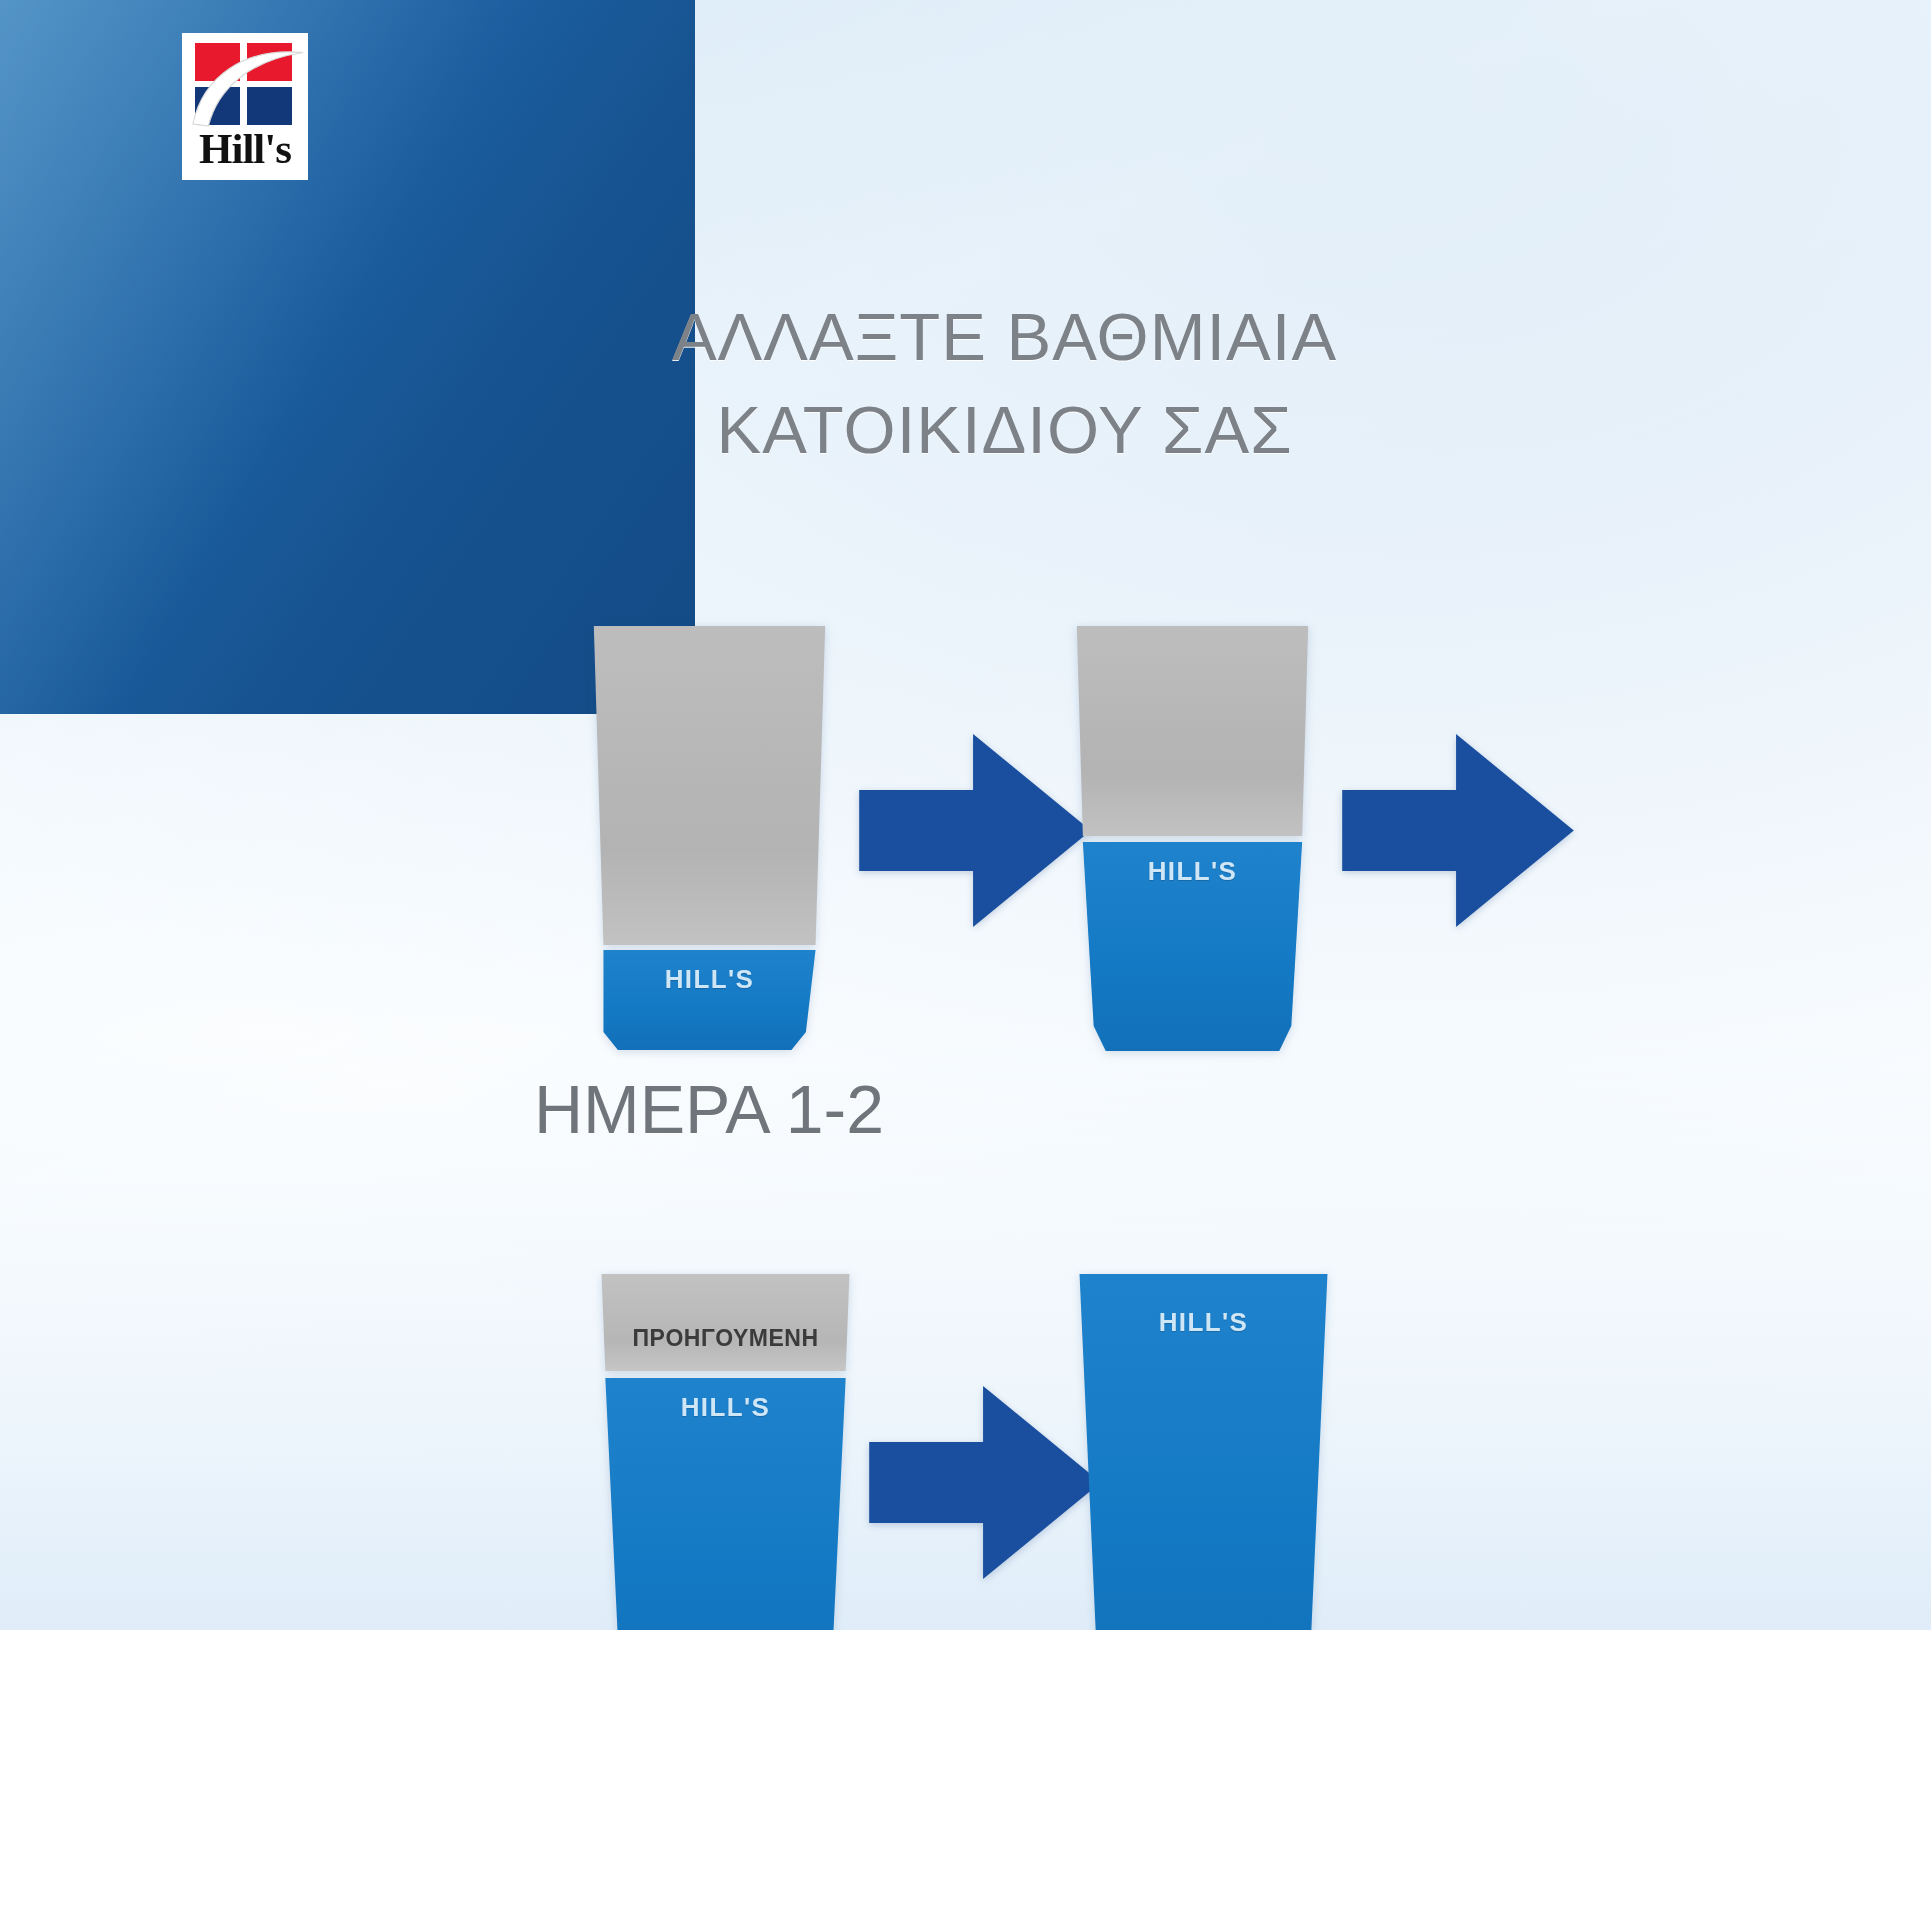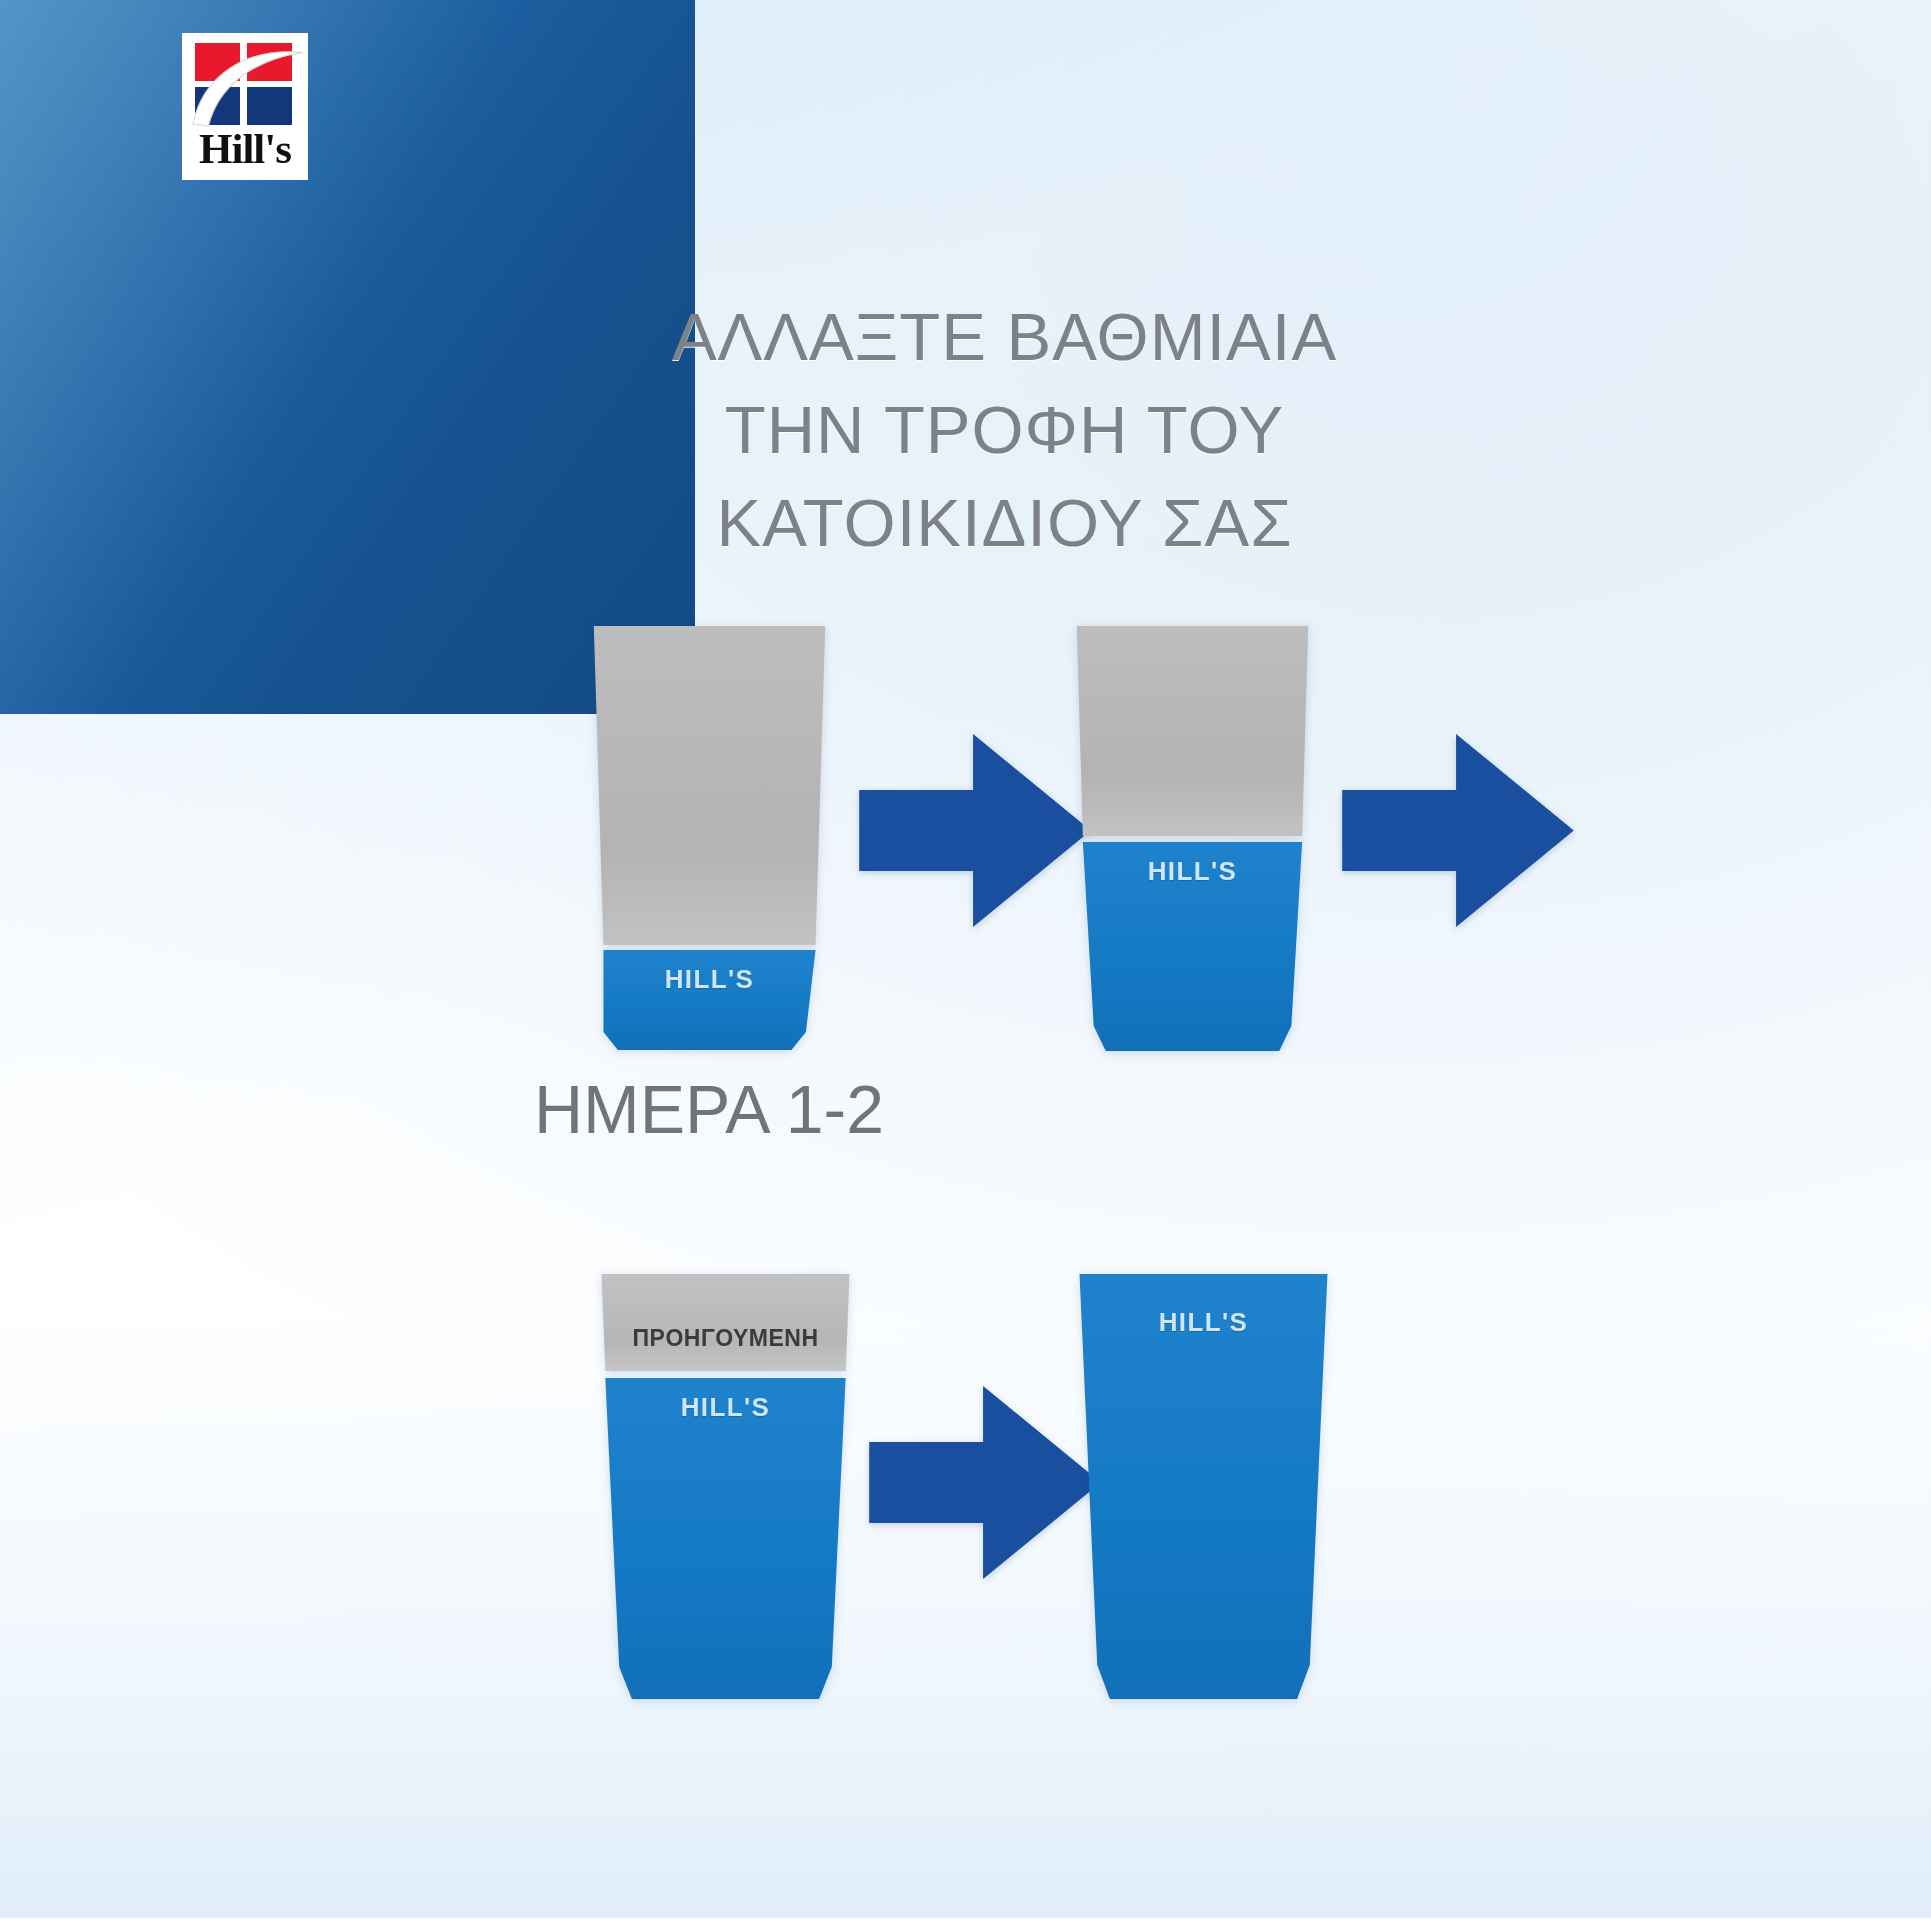--- a/index.html
+++ b/index.html
@@ -4,21 +4,21 @@
 <style>
   html,body{margin:0;padding:0;}
   body{
     width:1931px;height:1931px;
     background:#ffffff;
     font-family:"Liberation Sans", sans-serif;
     overflow:hidden;
   }
   .canvas{
     position:relative;
-    width:1931px;height:1918px;
+    width:1931px;height:1630px;
     background:
       radial-gradient(120% 90% at 72% 8%, #dfecf8 0%, #e9f2fa 32%, #f4f9fd 58%, #fdfeff 78%, #ffffff 100%);
     overflow:hidden;
   }
   
   .sheen{
     position:absolute;left:0;top:0;width:1931px;height:1931px;
     background:linear-gradient(158deg, rgba(214,232,246,.85) 0%, rgba(232,243,251,.55) 24%, rgba(255,255,255,0) 46%);
     pointer-events:none;
   }
@@ -152,21 +152,20 @@
           <path d="M4 88 C14 40 56 8 118 14 C64 22 30 50 20 90 Z" fill="#ffffff" stroke="#d8d8d8" stroke-width="1.2"></path>
         </svg>
       </div>
       <div class="logo-word">Hill's</div>
     </div>
 
   </div>
 
   <div class="headline">
     <div>ΑΛΛΑΞΤΕ ΒΑΘΜΙΑΙΑ</div>
-    <div>ΤΗΝ ΤΡΟΦΗ ΤΟΥ</div>
     <div>ΚΑΤΟΙΚΙΔΙΟΥ ΣΑΣ</div>
   </div>
 
   <div class="diagram">
 
     <div class="cup-wrap" style="left:589px;top:626px;">
       <div class="cup" style="width:241px;height:425px;">
 
         <div class="seg gray" style="top:0;height:319px;background:linear-gradient(180deg,#bdbdbd 0%,#b3b3b3 70%,#c2c2c2 100%);
                     clip-path:polygon(2% 0, 98% 0, 94% 100%, 6% 100%);

